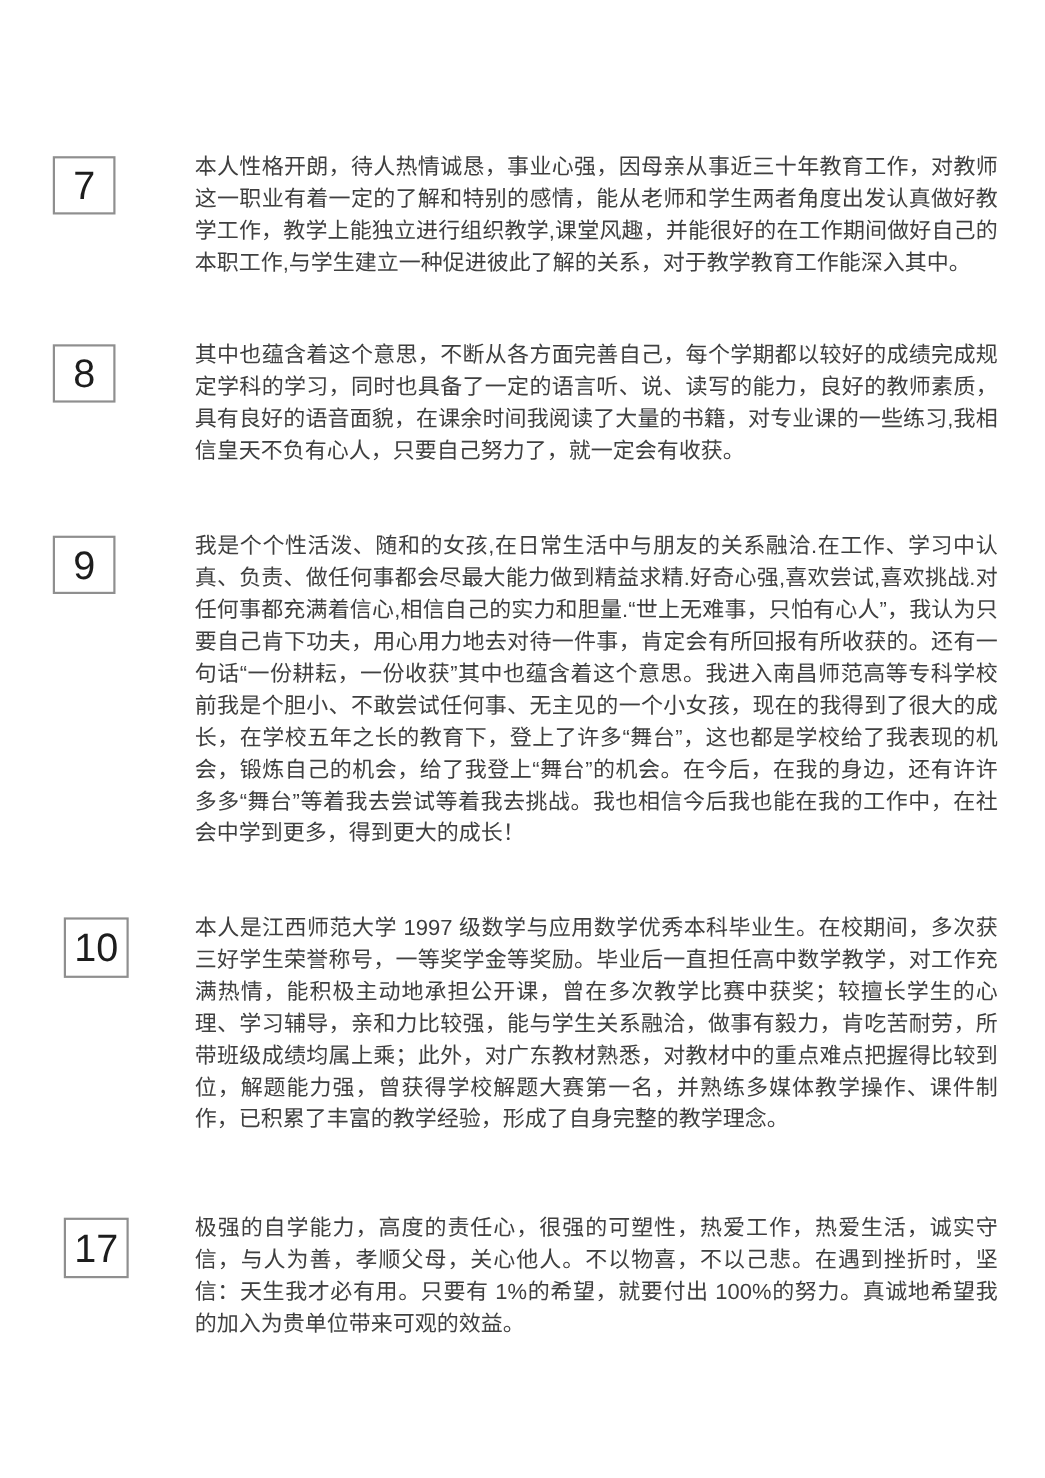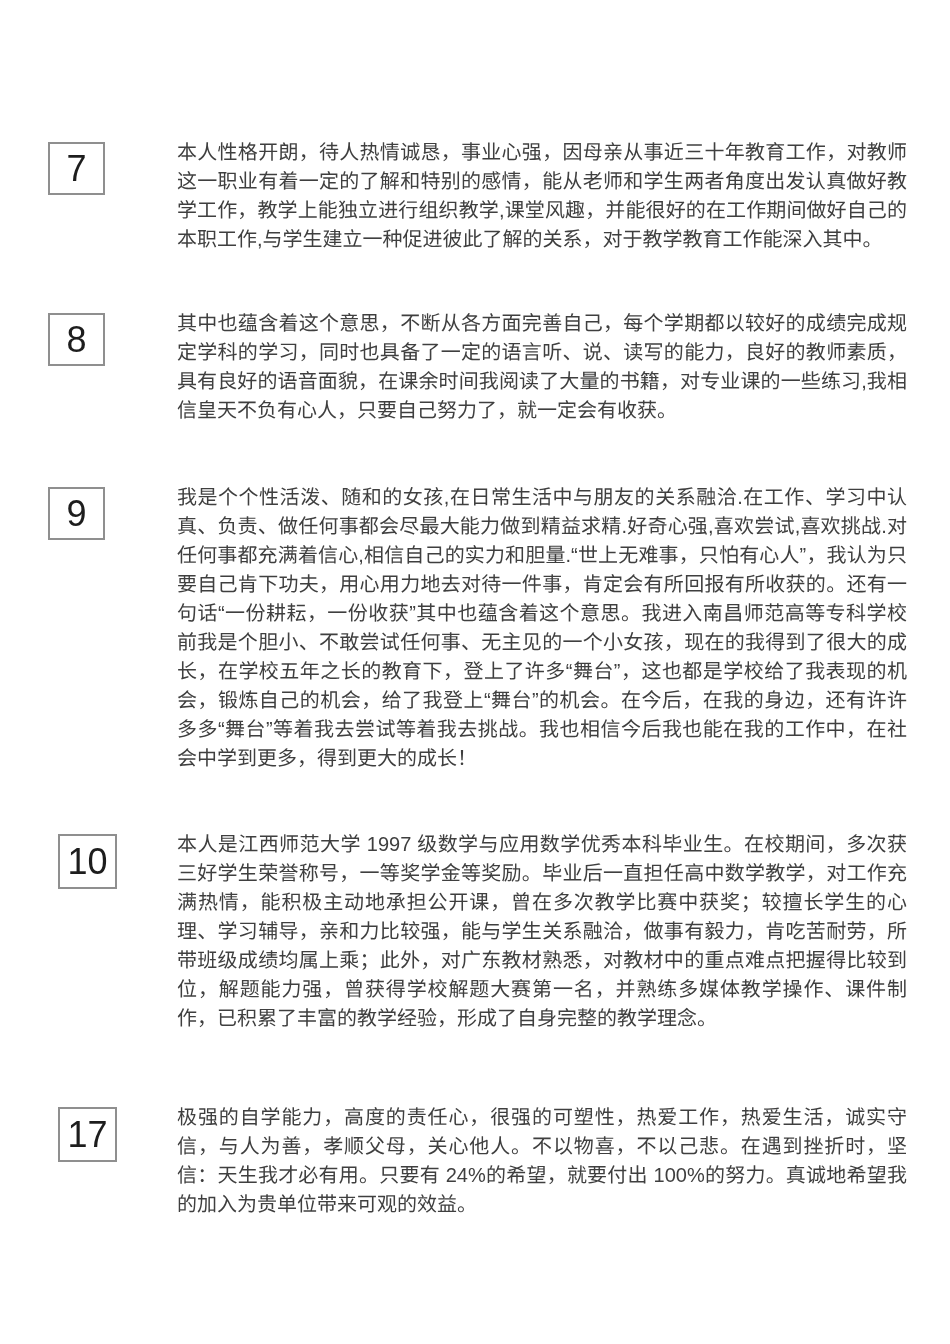--- a/index.html
+++ b/index.html
@@ -84,16 +84,16 @@
     <div class="num-box">
       <span class="num">10</span>
     </div>
     <p class="para">本人是江西师范大学 1997 级数学与应用数学优秀本科毕业生。在校期间，多次获三好学生荣誉称号，一等奖学金等奖励。毕业后一直担任高中数学教学，对工作充满热情，能积极主动地承担公开课，曾在多次教学比赛中获奖；较擅长学生的心理、学习辅导，亲和力比较强，能与学生关系融洽，做事有毅力，肯吃苦耐劳，所带班级成绩均属上乘；此外，对广东教材熟悉，对教材中的重点难点把握得比较到位，解题能力强，曾获得学校解题大赛第一名，并熟练多媒体教学操作、课件制作，已积累了丰富的教学经验，形成了自身完整的教学理念。</p>
   </div>
 
   <div class="section sec-b" style="top:1107px">
     <div class="num-box">
       <span class="num">17</span>
     </div>
-    <p class="para">极强的自学能力，高度的责任心，很强的可塑性，热爱工作，热爱生活，诚实守信，与人为善，孝顺父母，关心他人。不以物喜，不以己悲。在遇到挫折时，坚信：天生我才必有用。只要有 24%的希望，就要付出 100%的努力。真诚地希望我的加入为贵单位带来可观的效益。</p>
+    <p class="para">极强的自学能力，高度的责任心，很强的可塑性，热爱工作，热爱生活，诚实守信，与人为善，孝顺父母，关心他人。不以物喜，不以己悲。在遇到挫折时，坚信：天生我才必有用。只要有 1%的希望，就要付出 100%的努力。真诚地希望我的加入为贵单位带来可观的效益。</p>
   </div>
 
 </div>
 
 </body></html>

